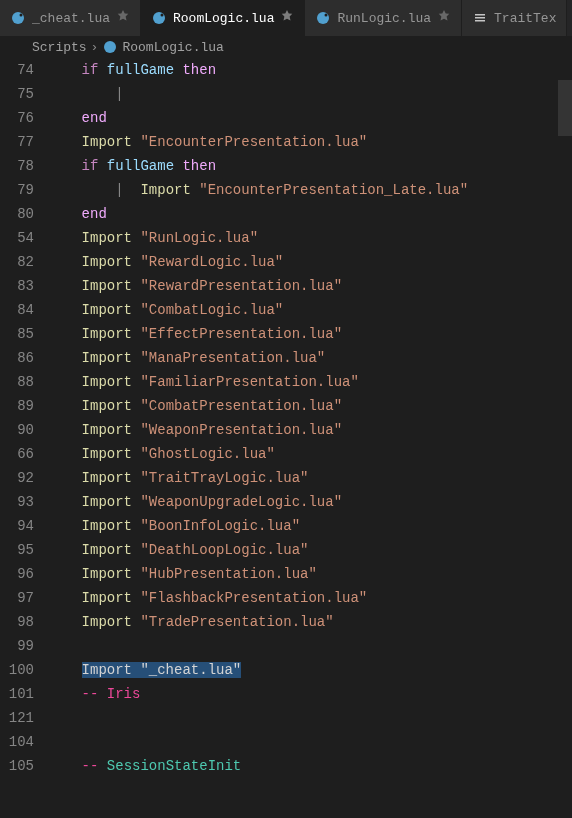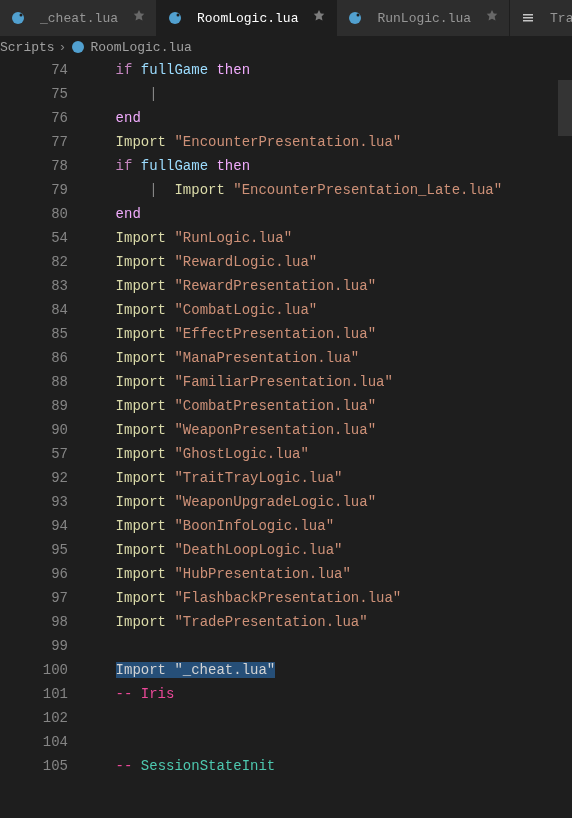--- a/index.html
+++ b/index.html
@@ -18,21 +18,21 @@
       height: 36px;
       align-items: stretch;
     }
     .tab {
       display: flex;
       align-items: center;
       padding: 0 10px;
       background: #2d2d2d;
       color: #969696;
       font-size: 13px;
-      gap: 14px;
+      gap: 6px;
       border-right: 1px solid #1e1e1e;
       cursor: pointer;
       white-space: nowrap;
     }
     .tab.active {
       background: #1e1e1e;
       color: #ffffff;
     }
     .tab .file-icon {
       width: 16px;
@@ -42,36 +42,36 @@
       justify-content: center;
     }
     .tab .pin-icon {
       color: #969696;
       opacity: 0.7;
     }
     .tab.active .pin-icon { color: #c5c5c5; }
     .breadcrumb {
       display: flex;
       align-items: center;
-      padding: 3px 0;
+      padding: 3px 8px;
       font-size: 13px;
       color: #a0a0a0;
       gap: 4px;
       background: #1e1e1e;
+      margin-left: 24px;
     }
     .breadcrumb .sep { color: #888; }
     .breadcrumb .crumb { display: flex; align-items: center; gap: 4px; }
     .editor {
       position: relative;
     }
     .line {
       display: flex;
       height: 24px;
       line-height: 24px;
-      margin-left: 34px;
     }
     .gutter {
       width: 48px;
       text-align: right;
       padding-right: 14px;
       color: #858585;
       user-select: none;
       flex-shrink: 0;
     }
     .code {
@@ -225,21 +225,21 @@
     </div>
     <div class="line">
       <div class="gutter">89</div>
       <div class="code">    <span class="fn">Import</span><span> </span><span class="str">"CombatPresentation.lua"</span></div>
     </div>
     <div class="line">
       <div class="gutter">90</div>
       <div class="code">    <span class="fn">Import</span><span> </span><span class="str">"WeaponPresentation.lua"</span></div>
     </div>
     <div class="line">
-      <div class="gutter">57</div>
+      <div class="gutter">66</div>
       <div class="code">    <span class="fn">Import</span><span> </span><span class="str">"GhostLogic.lua"</span></div>
     </div>
     <div class="line">
       <div class="gutter">92</div>
       <div class="code">    <span class="fn">Import</span><span> </span><span class="str">"TraitTrayLogic.lua"</span></div>
     </div>
     <div class="line">
       <div class="gutter">93</div>
       <div class="code">    <span class="fn">Import</span><span> </span><span class="str">"WeaponUpgradeLogic.lua"</span></div>
     </div>
@@ -269,21 +269,21 @@
     </div>
     <div class="line">
       <div class="gutter">100</div>
       <div class="code">    <span class="selected">Import "_cheat.lua"</span></div>
     </div>
     <div class="line">
       <div class="gutter">101</div>
       <div class="code">    <span class="comment">-- Iris</span></div>
     </div>
     <div class="line">
-      <div class="gutter">102</div>
+      <div class="gutter">121</div>
       <div class="code"></div>
     </div>
     <div class="line">
       <div class="gutter">104</div>
       <div class="code"></div>
     </div>
     <div class="line">
       <div class="gutter">105</div>
       <div class="code">    <span class="comment">-- </span><span class="green">SessionStateInit</span></div>
     </div>

